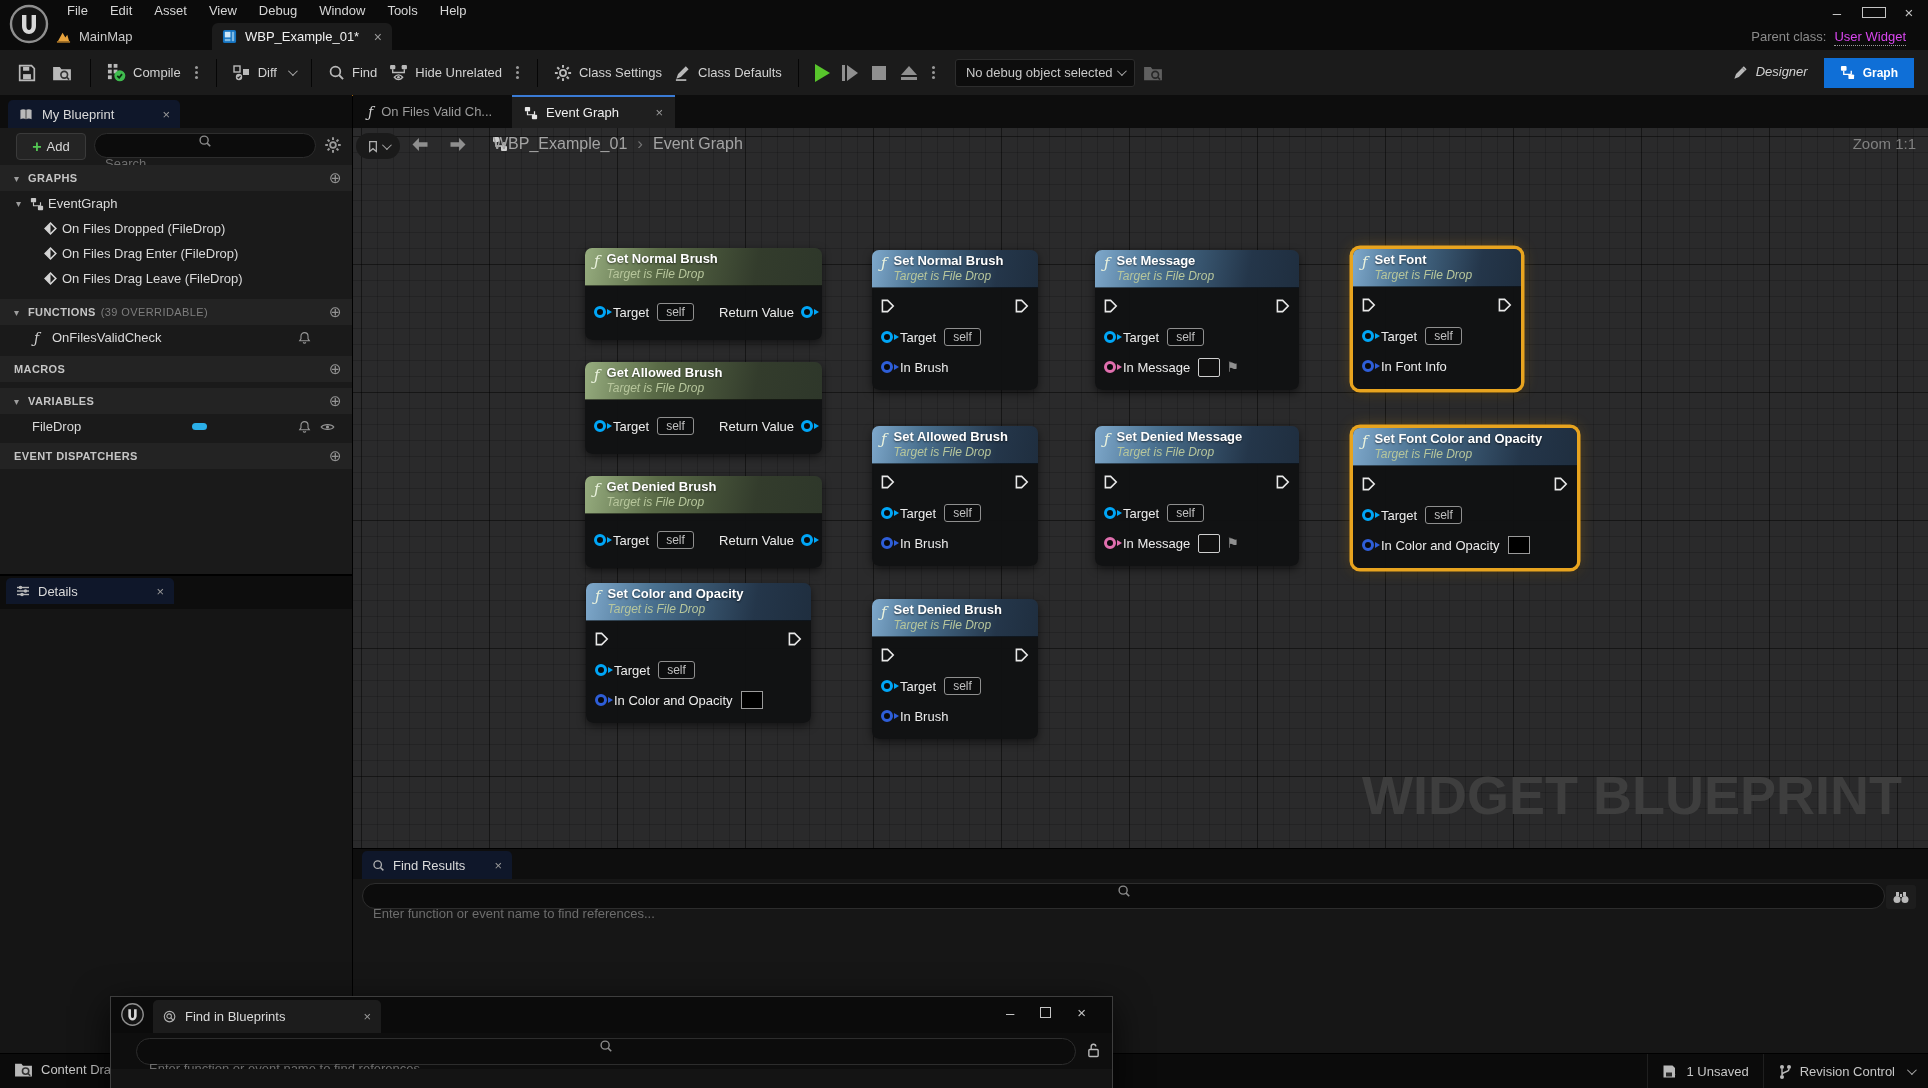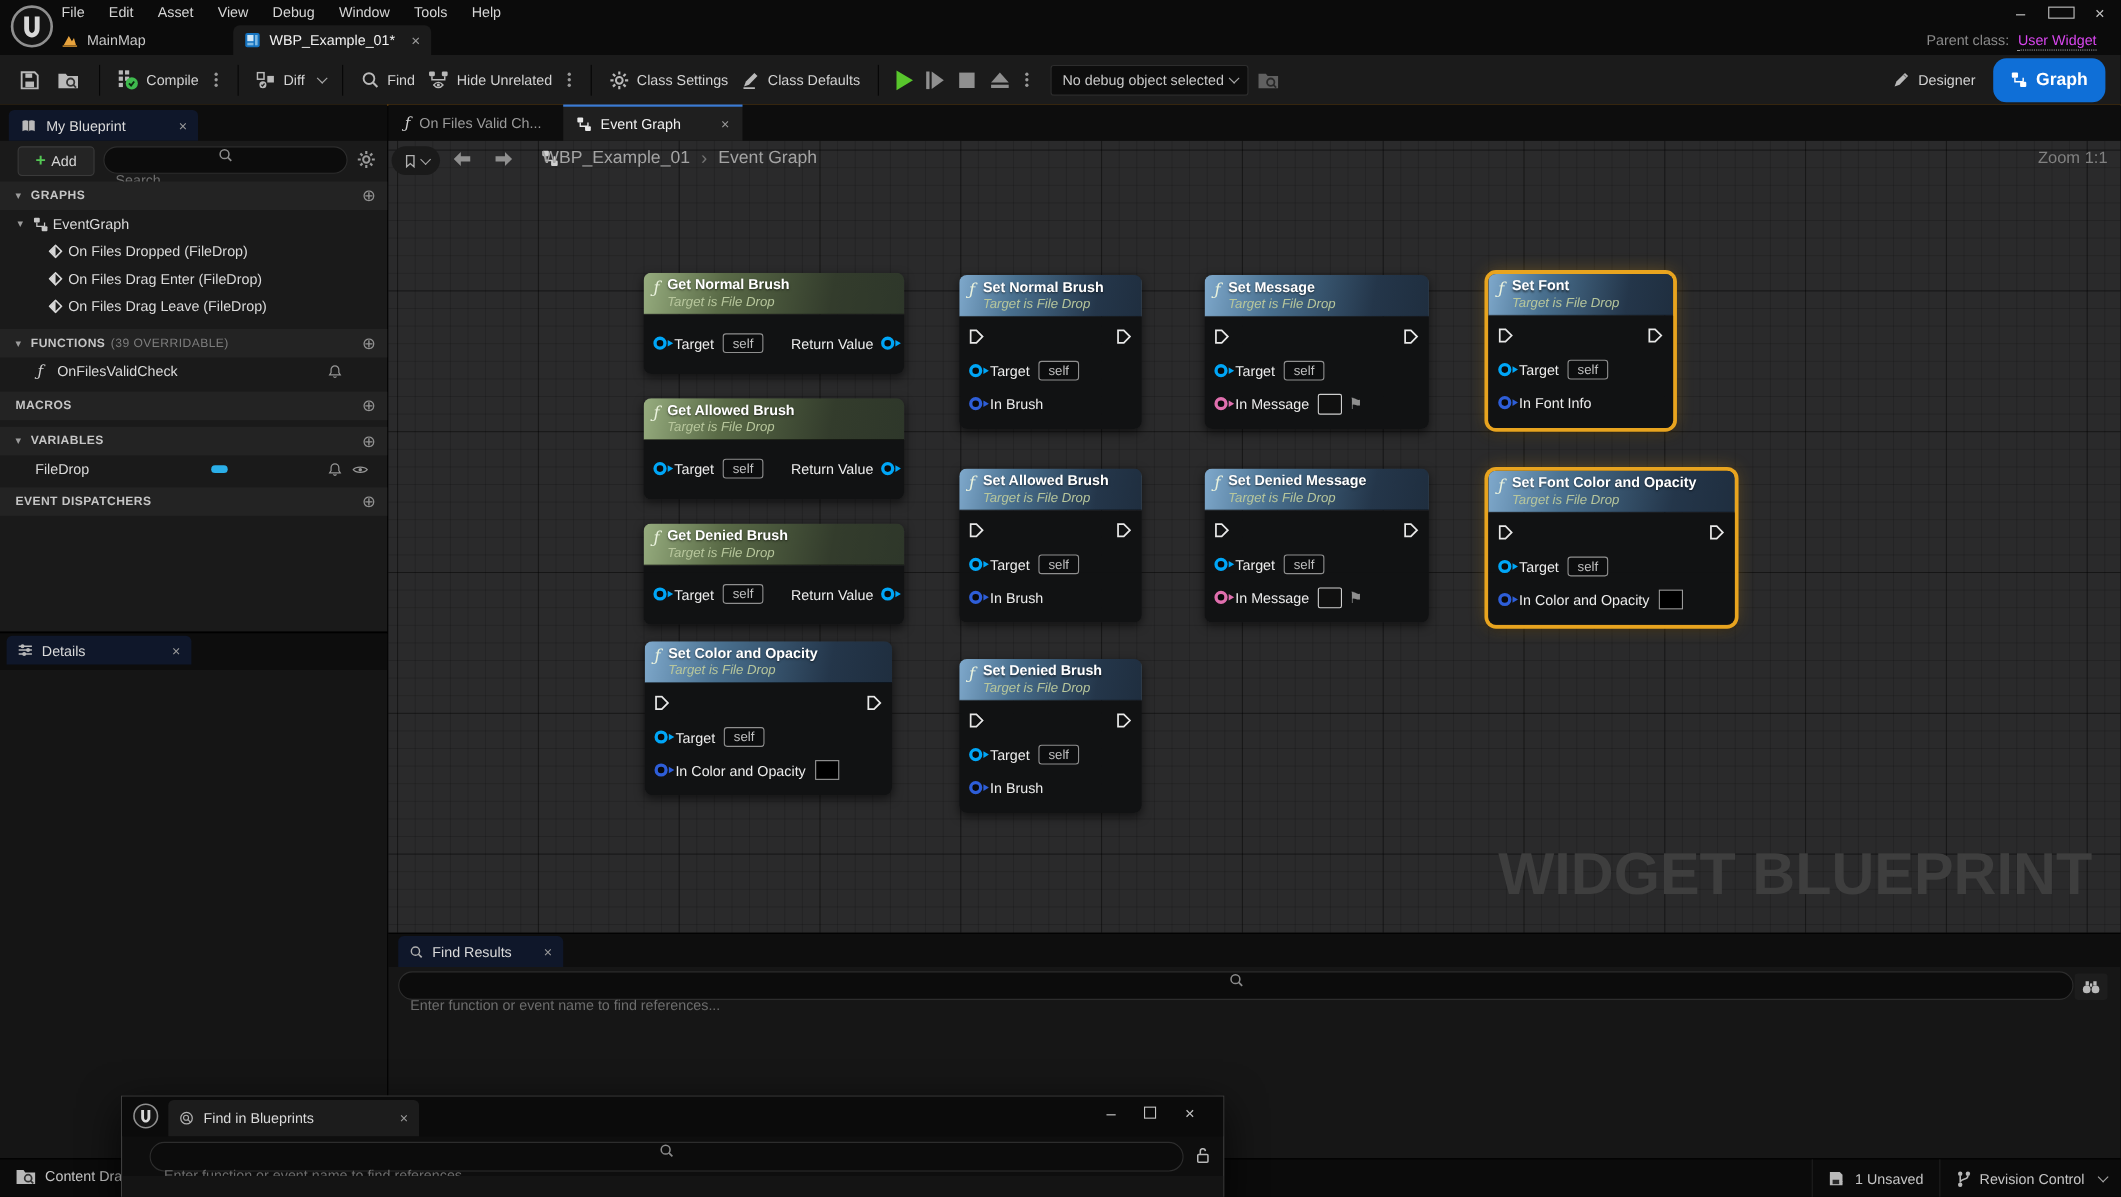--- a/index.html
+++ b/index.html
@@ -4,21 +4,21 @@
 <style>
   html,body{margin:0;padding:0;background:#000;}
   body{width:1928px;height:1088px;overflow:hidden;position:relative;
        font-family:"Liberation Sans","DejaVu Sans",sans-serif;color:#cfcfcf;
        -webkit-font-smoothing:antialiased;}
   svg{display:block;}
 
   
   #titlebar{position:absolute;left:0;top:0;width:1928px;height:50px;background:#0b0b0b;}
   #logo{position:absolute;left:8px;top:3px;width:42px;height:42px;}
-  #menubar{position:absolute;left:45px;top:0;height:22px;display:flex;align-items:center;}
+  #menubar{position:absolute;left:56px;top:0;height:22px;display:flex;align-items:center;}
   .menu-item{padding:0 11px;font-size:13px;color:#d6d6d6;line-height:22px;cursor:default;}
   #winctl{position:absolute;right:8px;top:2px;display:flex;gap:14px;align-items:center;height:22px;}
   #winctl span{color:#c4c4c4;font-size:15px;width:22px;text-align:center;line-height:20px;}
   .maxbox{display:inline-block;width:9px;height:9px;border:1.5px solid #c4c4c4;}
   .asset-tab{position:absolute;top:23px;height:27px;display:flex;align-items:center;font-size:13px;}
   #tab-mainmap{left:44px;padding:0 12px;color:#c9c9c9;gap:8px;}
   #tab-wbp{left:212px;width:160px;background:#1b1b1b;border-radius:6px 6px 0 0;color:#f1f1f1;gap:8px;padding:0 10px;}
   #tab-wbp .x{margin-left:auto;color:#9a9a9a;font-size:14px;}
   #parent-class{position:absolute;right:22px;top:29px;font-size:13px;}
   #parent-class .pc-label{color:#8b8b8b;margin-right:8px;}
@@ -35,22 +35,22 @@
   .play-tri{width:0;height:0;border-left:15px solid #58c52c;border-top:9px solid transparent;border-bottom:9px solid transparent;margin:0 6px;}
   .step{display:flex;align-items:center;gap:2px;margin:0 6px;}
   .step .bar{width:3px;height:16px;background:#8f8f8f;}
   .step .tri{width:0;height:0;border-left:11px solid #8f8f8f;border-top:8px solid transparent;border-bottom:8px solid transparent;}
   .stop-sq{width:14px;height:14px;background:#8f8f8f;margin:0 8px;}
   .eject{display:flex;flex-direction:column;align-items:center;gap:2px;margin:0 7px;}
   .eject .tri{width:0;height:0;border-bottom:9px solid #8f8f8f;border-left:8px solid transparent;border-right:8px solid transparent;}
   .eject .bar{width:16px;height:3px;background:#8f8f8f;}
   #debug-select{height:26px;background:#0d0d0d;border:1px solid #2d2d2d;border-radius:3px;display:flex;align-items:center;padding:0 10px;color:#c9c9c9;font-size:13px;margin-left:12px;}
   #tb-right{position:absolute;right:14px;top:0;height:45px;display:flex;align-items:center;gap:16px;}
-  #designer-btn{display:flex;align-items:center;gap:7px;font-size:13px;color:#d2d2d2;}
-  #graph-btn{display:flex;align-items:center;gap:8px;background:#0f6fd7;color:#fff;font-size:16px;font-weight:bold;border-radius:12px;height:40px;padding:0 16px;}
+  #designer-btn{display:flex;align-items:flex-start;gap:7px;font-size:13px;color:#d2d2d2;font-style:italic;}
+  #graph-btn{display:flex;align-items:center;gap:8px;background:#0f6fd7;color:#fff;font-size:12px;font-weight:bold;border-radius:0;height:30px;padding:0 16px;}
 
   
   #mbp-panel{position:absolute;left:0;top:95px;width:352px;height:479px;background:#1a1a1a;}
   .panel-strip{position:absolute;left:0;top:0;width:100%;height:33px;background:#0d0d0d;}
   .panel-tab{position:absolute;display:flex;align-items:center;gap:8px;background:#0f172a;border-radius:5px 5px 0 0;font-size:13px;color:#dadada;padding:0 10px;}
   #mbp-tab{left:8px;top:5px;height:28px;width:152px;}
   .panel-tab .x{margin-left:auto;color:#9a9a9a;font-size:13px;}
   #mbp-controls{position:absolute;left:0;top:36px;width:100%;height:30px;}
   #add-btn{position:absolute;left:16px;top:2px;width:68px;height:25px;background:#242424;border:1px solid #3a3a3a;border-radius:4px;display:flex;align-items:center;justify-content:center;gap:5px;font-size:13px;color:#d6d6d6;}
   #add-btn .plus{color:#54c854;font-size:16px;font-weight:bold;line-height:1;}

